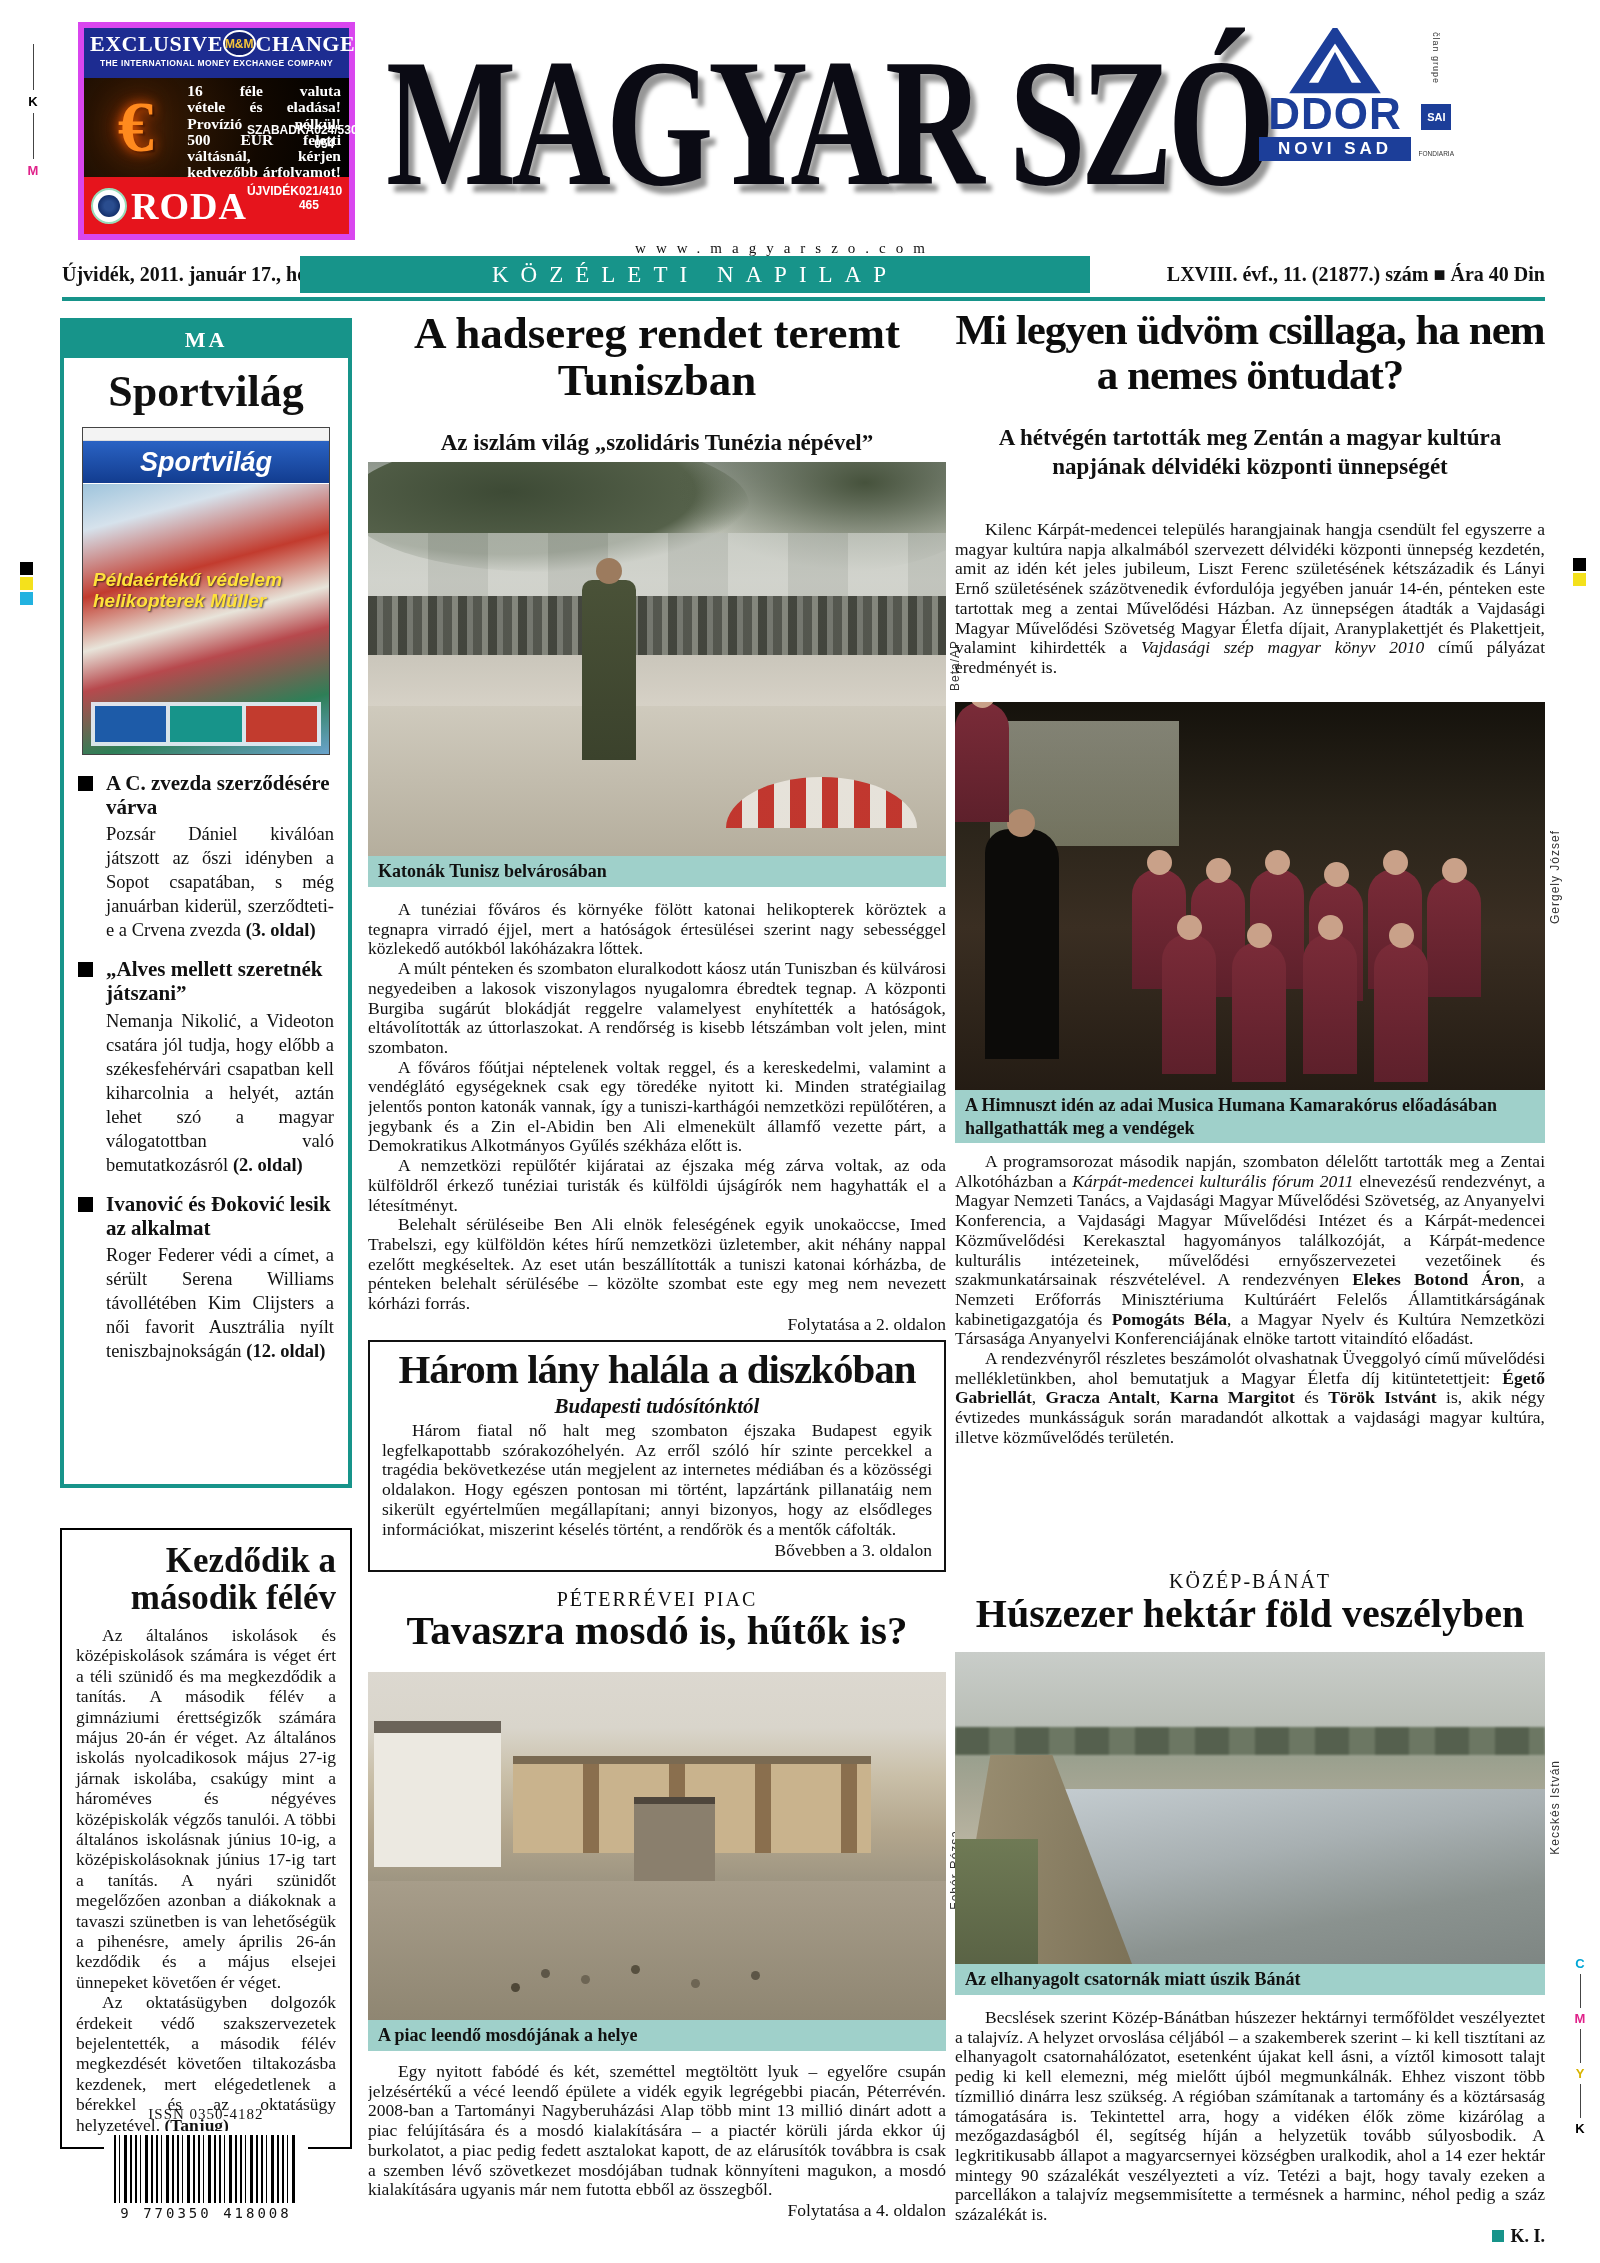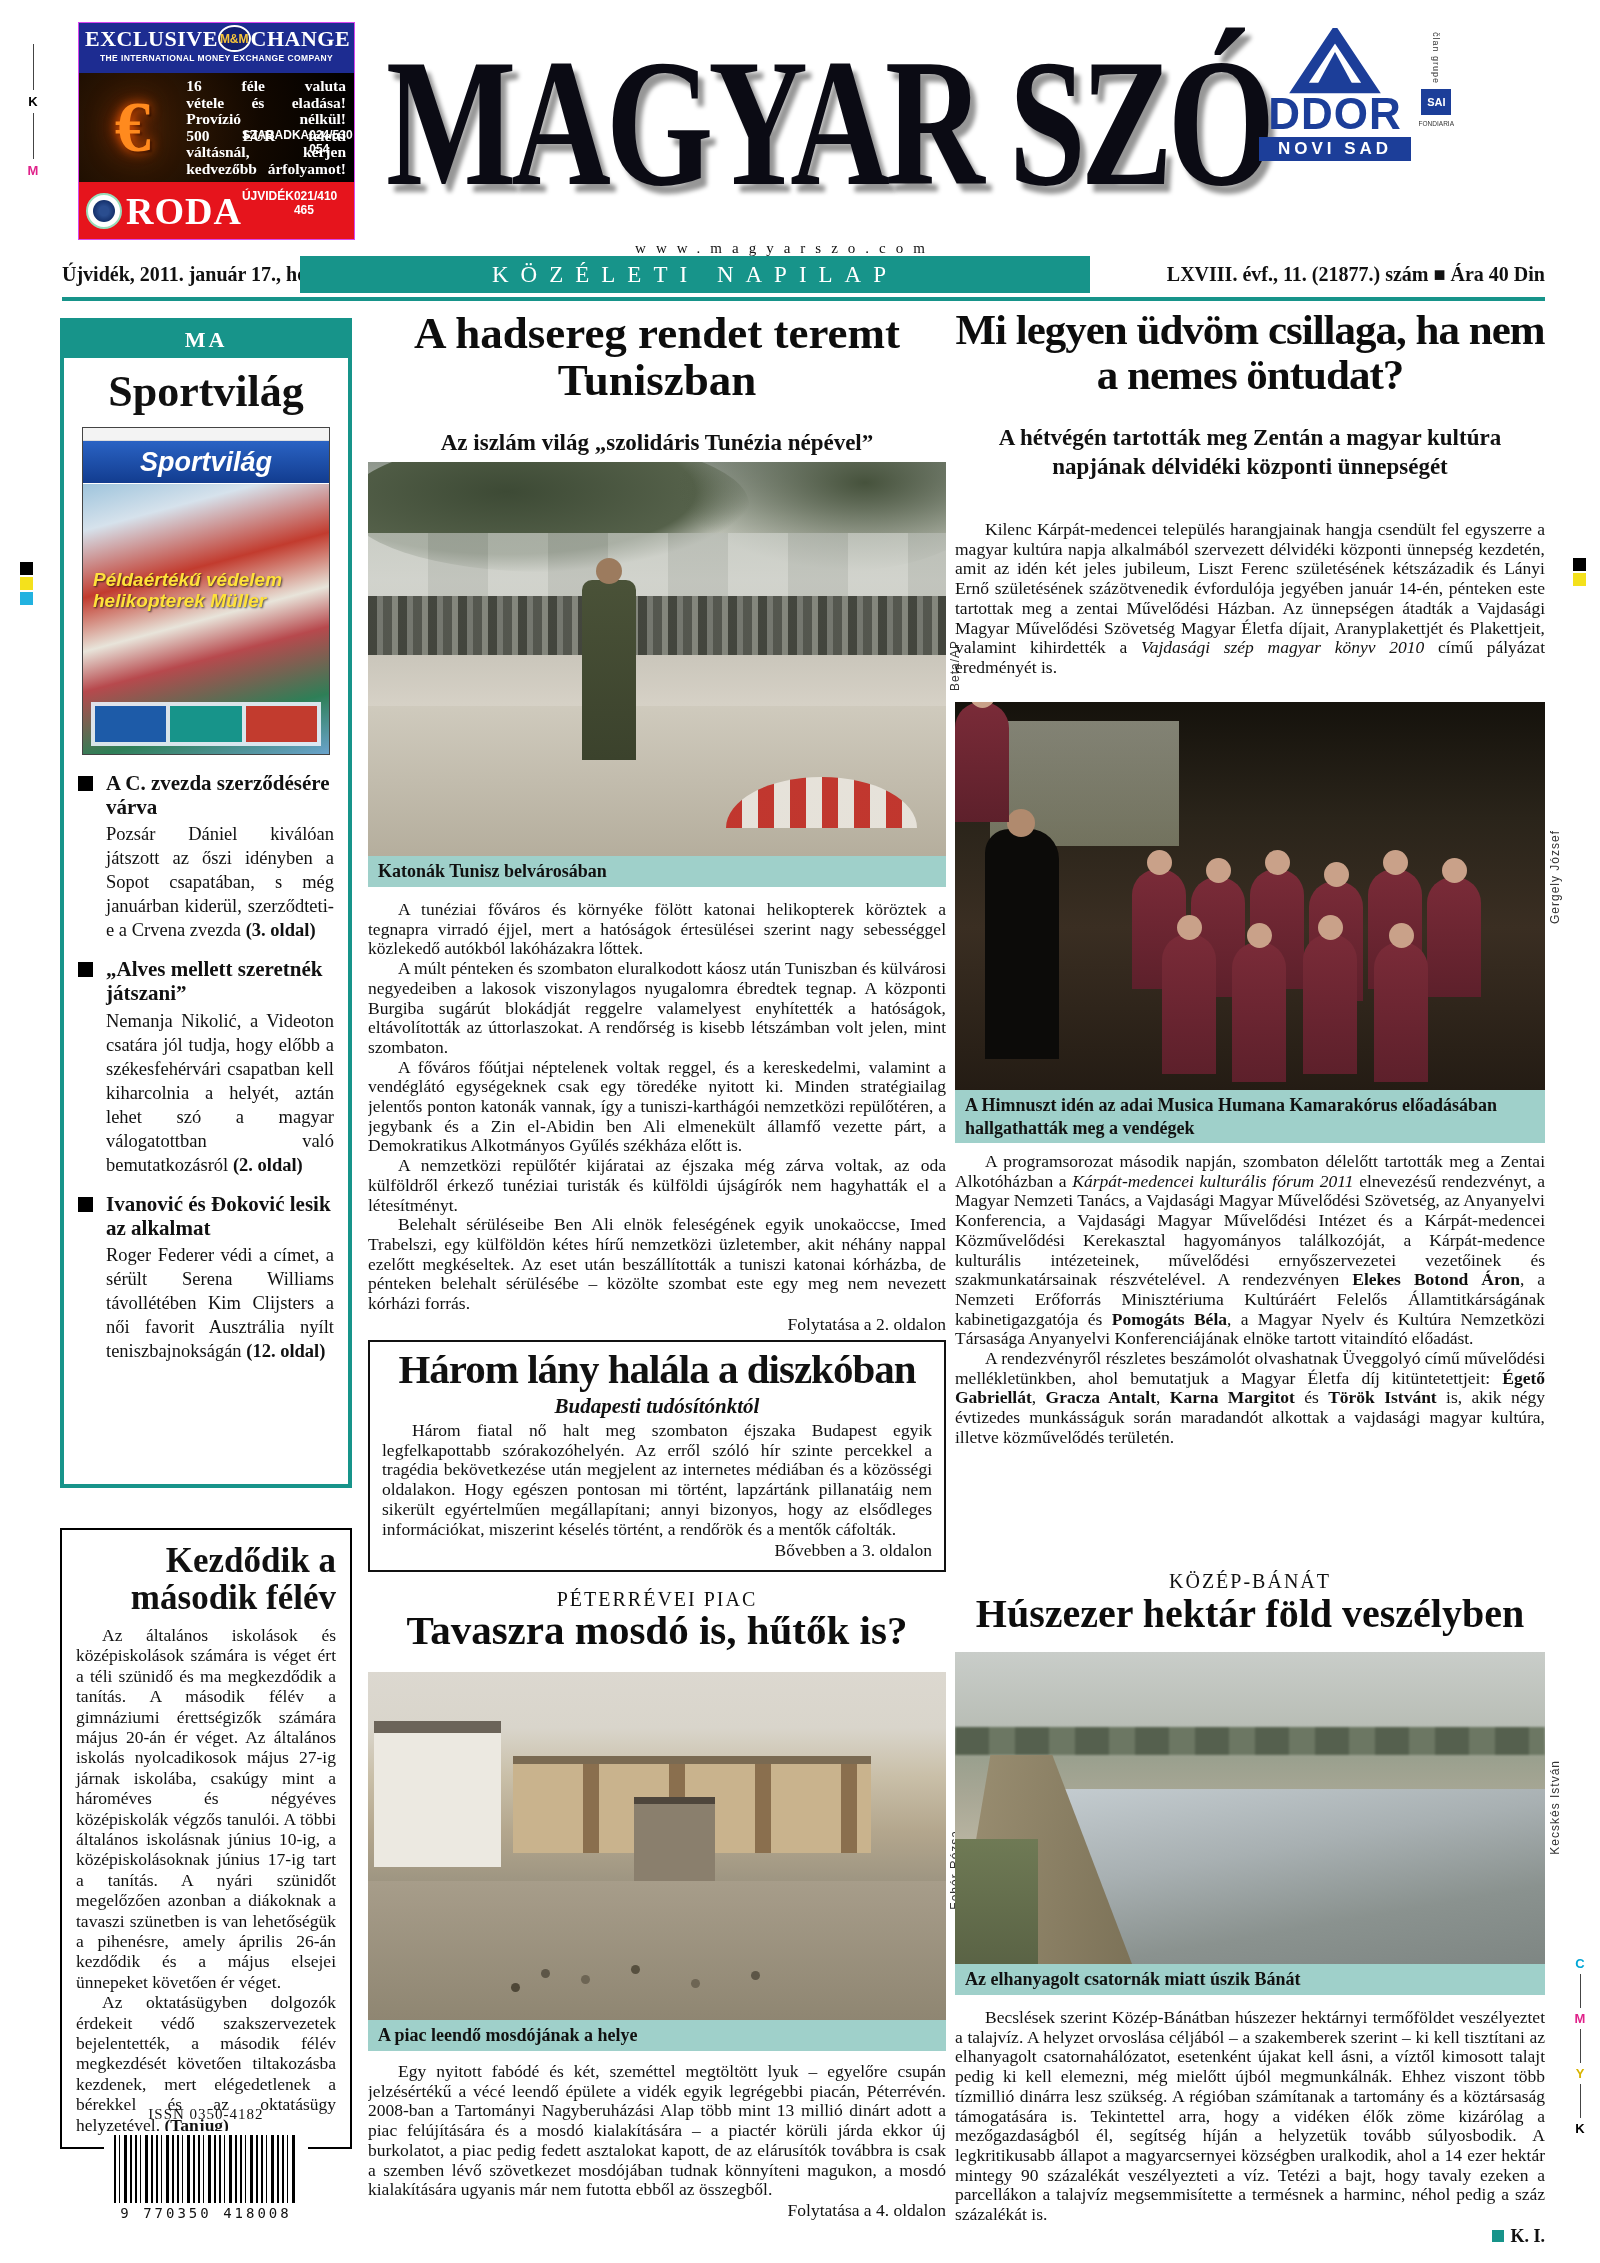--- a/index.html
+++ b/index.html
@@ -12,21 +12,21 @@
   .pm-left-top { left:24px; top:40px; width:18px; text-align:center; }
   .pm-left-top .tick { width:1px; height:46px; background:#444; margin:4px auto; }
   .pm-k { color:#000; } .pm-m { color:#e0218a; } .pm-c { color:#00a6d6; } .pm-y { color:#d8b400; }
   .pm-sq { width:13px; height:13px; margin:2px auto; }
   .pm-left-mid { left:20px; top:560px; }
   .pm-right-mid { right:14px; top:556px; }
   .pm-right-bot { right:10px; top:1956px; width:20px; text-align:center; }
   .pm-right-bot .tick { width:1px; height:34px; background:#444; margin:3px auto; }
 
   
-  .ad { position:absolute; left:78px; top:22px; width:277px; height:218px; display:flex; flex-direction:column; border:1px solid #d946ef; }
+  .ad { position:absolute; left:78px; top:22px; width:277px; height:218px; display:flex; flex-direction:column; border:6px solid #d946ef; }
   .ad-top { height:50px; background:#1d2c91; color:#fff; padding:2px 6px 1px; }
   .ad-top-row { display:flex; align-items:center; justify-content:space-between; }
   .ad-brand { font-size:22px; font-weight:bold; letter-spacing:.5px; }
   .ad-oval { width:46px; height:27px; border:2px solid #fff; border-radius:50%; background:#131f6e; color:#f6c43a;
              display:flex; align-items:center; justify-content:center; font-size:12px; font-weight:bold; font-family:"Liberation Sans",sans-serif;}
   .ad-tag { font-size:8.5px; letter-spacing:.4px; font-weight:bold; text-align:center; margin-top:1px; font-family:"Liberation Sans",sans-serif; }
   .ad-mid { flex:1; background:radial-gradient(circle at 22% 50%, #3a1d05 0%, #120800 55%, #000 100%); display:flex; overflow:hidden; }
   .ad-euro { width:39%; display:flex; align-items:center; justify-content:center; font-size:72px; font-weight:bold; color:#ff8a1e;
              text-shadow:0 0 12px #ff5e00, 0 0 30px #b33000, 2px 2px 2px #000; }
   .ad-offers { width:61%; padding:5px 8px 5px 0; display:flex; flex-direction:column; justify-content:space-between; }
@@ -41,21 +41,21 @@
   .masthead-wrap { position:absolute; left:360px; top:18px; width:850px; text-align:center;margin-left:26px; }
   .masthead { display:inline-block; font-size:138px; font-weight:bold; letter-spacing:-5px; white-space:nowrap; color:#0b0b14;
               transform:scale(1.0,1.32); transform-origin:center top; text-shadow:6px 6px 4px #979797; }
   .website { position:absolute; left:360px; top:240px; width:850px; text-align:center; font-size:15px; letter-spacing:10px; color:#111; }
 
   .ddor { position:absolute; left:1240px; top:28px; width:190px; height:158px; text-align:center; }
   .ddor-emblem { width:96px; height:66px; margin:0 auto; }
   .ddor-name { font-family:"Liberation Sans",sans-serif; font-weight:bold; font-size:44px; color:#1c3e99; line-height:.92; letter-spacing:1px; }
   .ddor-city { background:#1c3e99; color:#fff; font-family:"Liberation Sans",sans-serif; font-weight:bold; font-size:17px;
                letter-spacing:4px; width:152px; margin:3px auto 0; padding:2px 0; }
-  .ddor-side { position:absolute; right:-24px; top:4px; height:150px; display:flex; flex-direction:column; align-items:center; gap:5px; }
+  .ddor-side { position:absolute; right:-24px; top:4px; height:150px; display:flex; flex-direction:column; align-items:center; gap:20px; }
   .ddor-clan { writing-mode:vertical-rl; font-size:9px; color:#333; font-family:"Liberation Sans",sans-serif; letter-spacing:1px; }
   .sai-box { width:30px; height:26px; background:#1c3e99; color:#fff; display:flex; align-items:center; justify-content:center;
              font-family:"Liberation Sans",sans-serif; font-weight:bold; font-size:11px; }
   .fond { font-size:6.5px; color:#333; font-family:"Liberation Sans",sans-serif; }
 
   .dateline-date { position:absolute; left:62px; top:263px; font-size:20px; font-weight:bold; }
   .dateline-bar { position:absolute; left:300px; top:256px; width:790px; height:37px; background:#17948a; color:#fff;
                   display:flex; align-items:center; justify-content:center; font-size:23px; letter-spacing:12px; }
   .dateline-issue { position:absolute; left:1090px; top:263px; width:455px; text-align:right; font-size:20px; font-weight:bold; }
   .teal-rule { position:absolute; left:62px; top:297px; width:1483px; height:4px; background:#17948a; }

